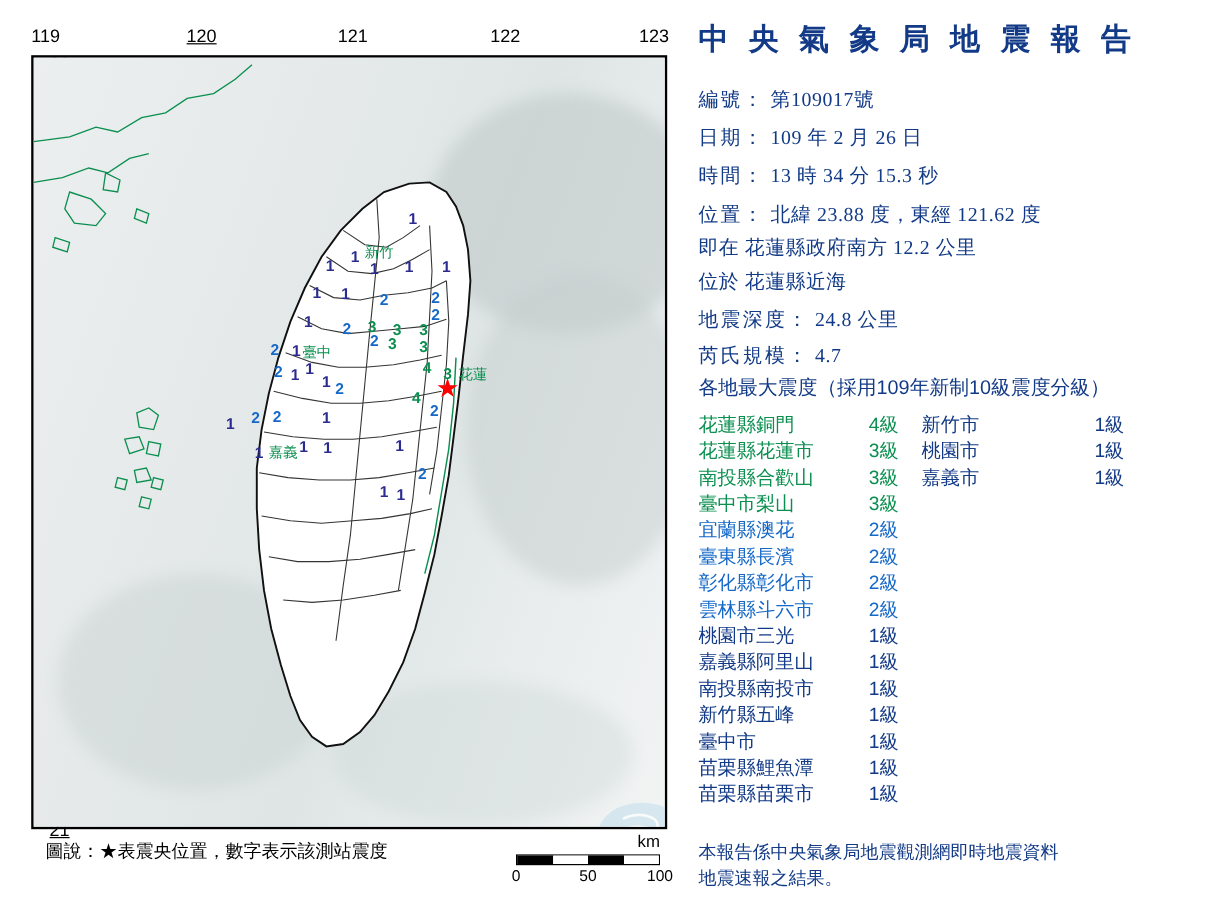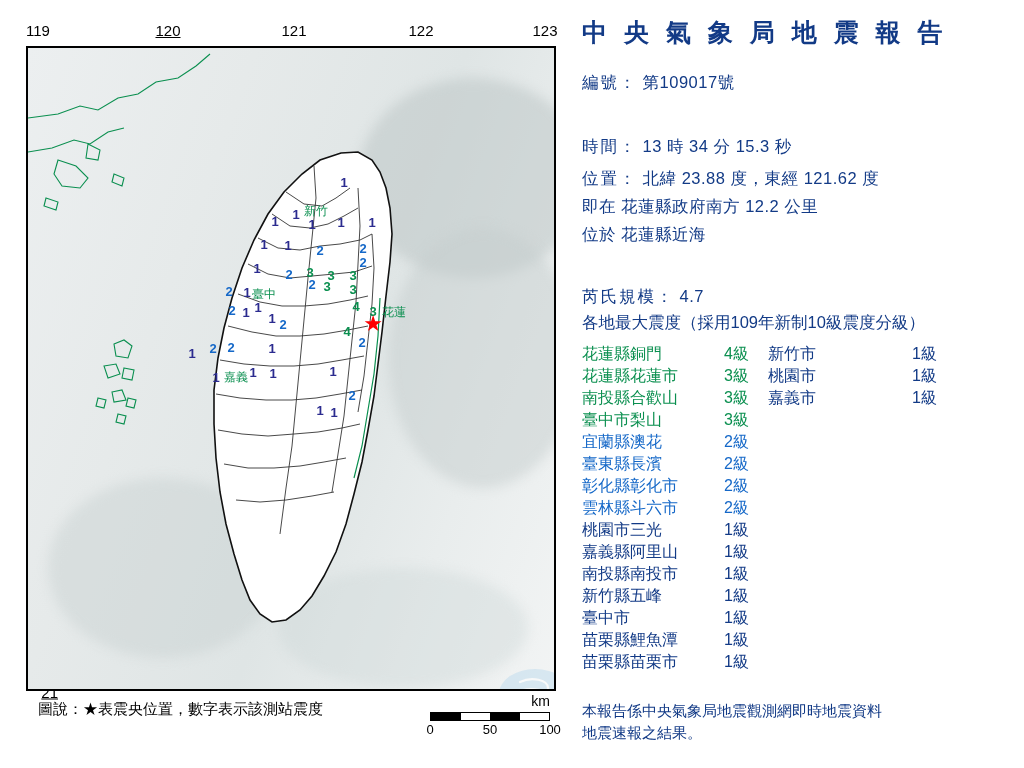--- a/index.html
+++ b/index.html
@@ -172,20 +172,21 @@
     letter-spacing: 5px;
     white-space: nowrap;
   }
   .rline {
     position: absolute;
     left: 4px;
     font-size: 16.5px;
     color: #123a86;
     white-space: nowrap;
     letter-spacing: 0.5px;
+    font-family: Liberation Serif, serif;
   }
   .rlabel { letter-spacing: 2px; }
   #intensity-head {
     position: absolute;
     left: 4px; top: 312px;
     font-size: 16.5px;
     color: #123a86;
     white-space: nowrap;
   }
 
@@ -382,33 +383,41 @@
   </div>
 
   <div id="report">
 
     <div id="report-title">中 央 氣 象 局 地 震 報 告</div>
 
     <div class="rline" style="top:72px;">
       <span class="rlabel">編號：</span>
       <span>第109017號</span>
     </div>
+    <div class="rline" style="top:104px;">
+      <span class="rlabel">日期：</span>
+      <span>109 年 2 月 26 日</span>
+    </div>
     <div class="rline" style="top:136px;">
       <span class="rlabel">時間：</span>
       <span>13 時 34 分 15.3 秒</span>
     </div>
     <div class="rline" style="top:168px;">
       <span class="rlabel">位置：</span>
       <span>北緯 23.88 度，東經 121.62 度</span>
     </div>
     <div class="rline" style="top:196px;">
       <span>即在 花蓮縣政府南方 12.2 公里</span>
     </div>
     <div class="rline" style="top:224px;">
       <span>位於 花蓮縣近海</span>
+    </div>
+    <div class="rline" style="top:256px;">
+      <span class="rlabel">地震深度：</span>
+      <span>24.8 公里</span>
     </div>
     <div class="rline" style="top:286px;">
       <span class="rlabel">芮氏規模：</span>
       <span>4.7</span>
     </div>
 
     <div id="intensity-head">各地最大震度（採用109年新制10級震度分級）</div>
 
     <div id="int-table">
         <div class="int-row" style="top: 0px;">

